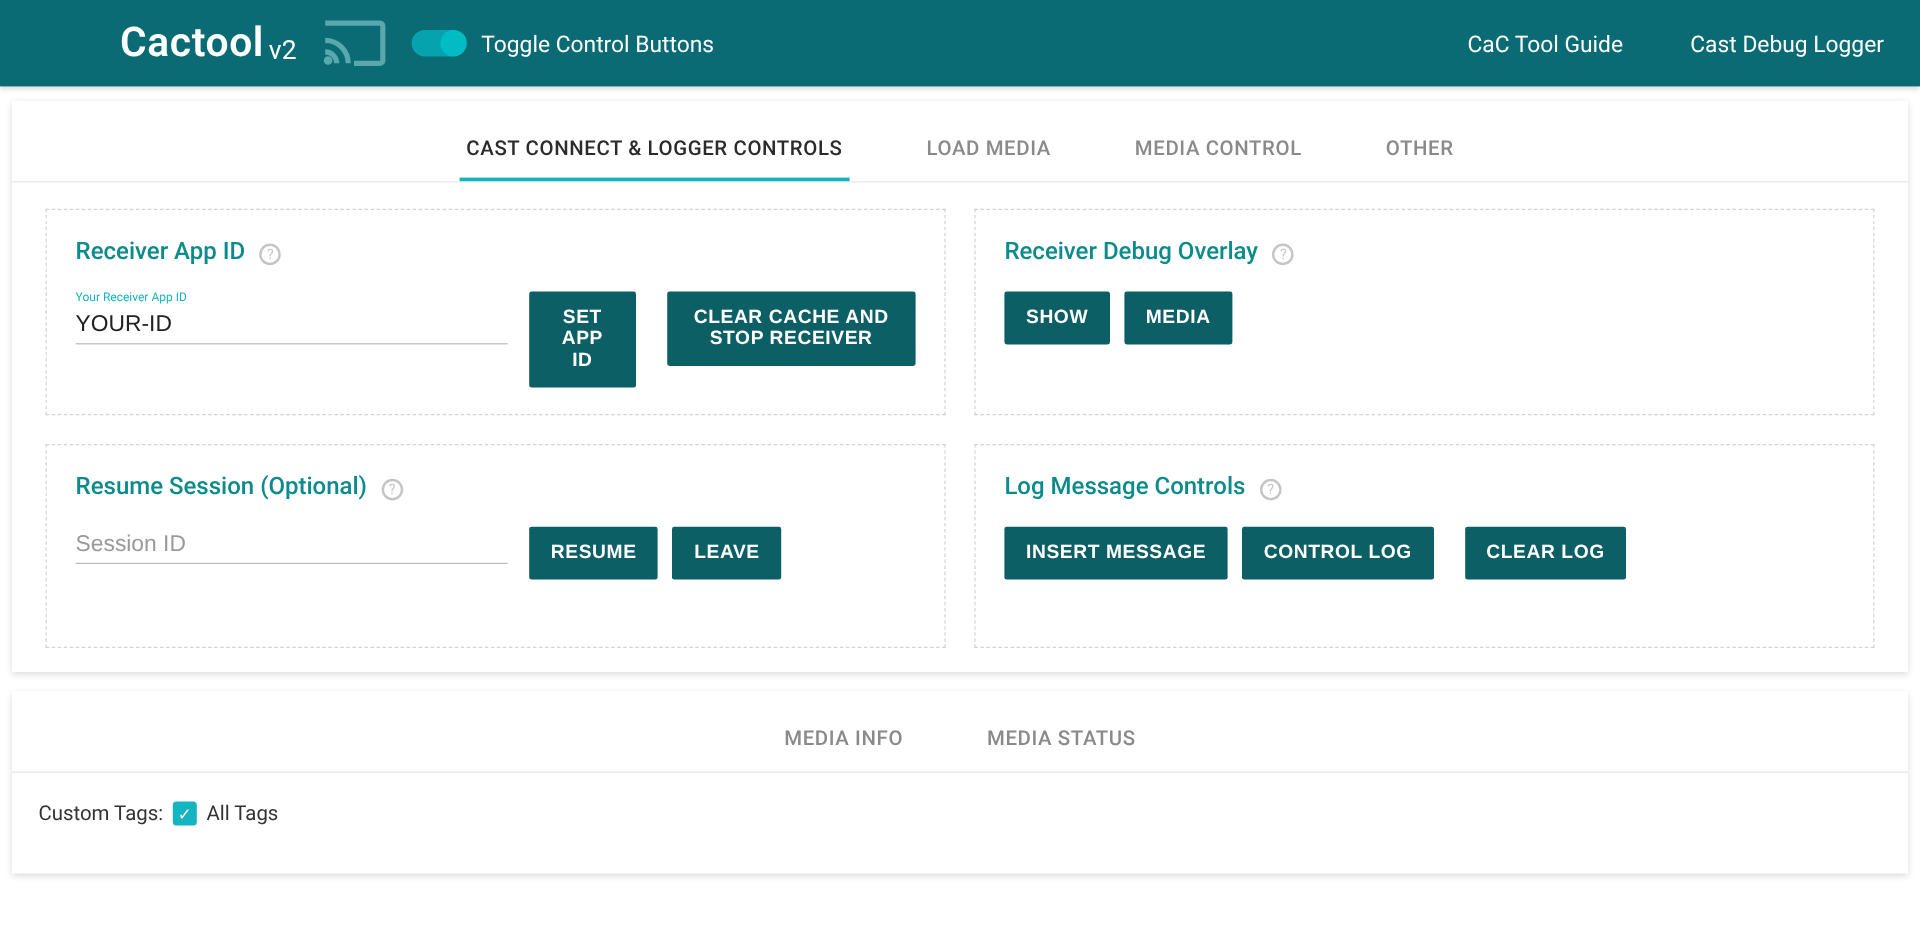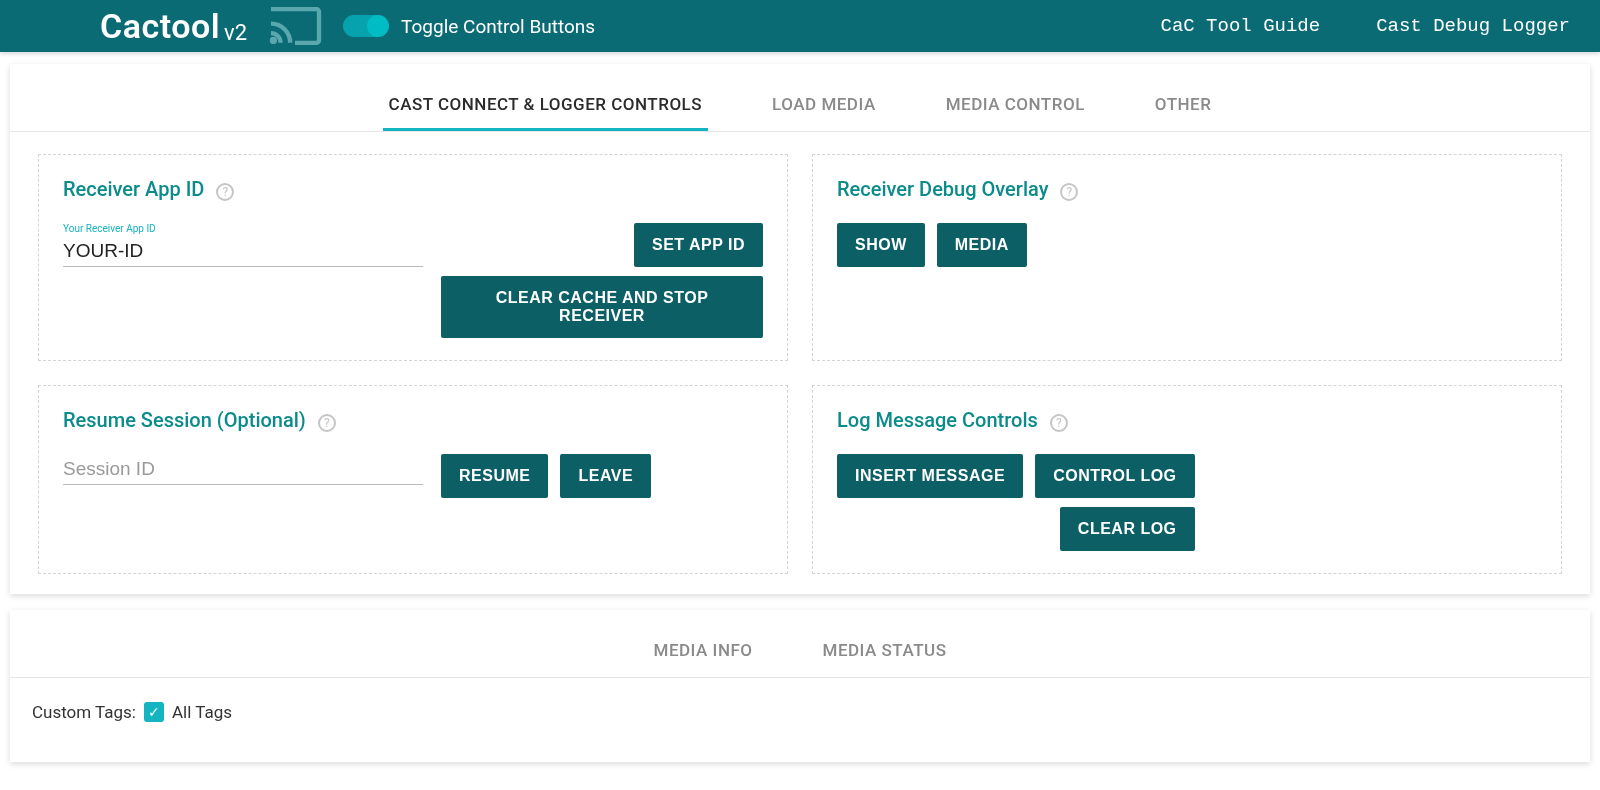--- a/index.html
+++ b/index.html
@@ -4,21 +4,21 @@
   <style>
     * { box-sizing: border-box; margin: 0; padding: 0; }
     body {
       font-family: -apple-system, BlinkMacSystemFont, "Segoe UI", Roboto, Helvetica, Arial, sans-serif;
       background: #fff;
       width: 1600px;
       color: #333;
     }
     .header {
       background: #0a6b74;
-      height: 52px;
+      height: 72px;
       display: flex;
       align-items: center;
       padding: 0 30px 0 100px;
       color: #fff;
       box-shadow: 0 2px 4px rgba(0,0,0,0.15);
     }
     .logo-text {
       font-size: 34px;
       font-weight: 600;
       letter-spacing: 0.5px;
@@ -57,21 +57,21 @@
     .toggle-label {
       font-size: 19px;
       font-weight: 400;
     }
     .header-right {
       margin-left: auto;
       display: flex;
       gap: 56px;
       font-size: 19px;
     }
-    .header-link { color: #fff; cursor: pointer; font-family: Liberation Mono, monospace; }
+    .header-link { color: #fff; cursor: pointer; }
     .main-panel {
       margin: 12px 10px 16px 10px;
       background: #fff;
       box-shadow: 0 2px 6px rgba(0,0,0,0.15);
       padding-bottom: 20px;
     }
     .tabs-row {
       display: flex;
       justify-content: center;
       border-bottom: 1px solid #e6e6e6;
@@ -128,21 +128,21 @@
       width: 100%;
       border: none;
       border-bottom: 1px solid #bbb;
       font-size: 19px;
       padding: 4px 0;
       outline: none;
       background: transparent;
       color: #222;
     }
     .text-input::placeholder { color: #9a9a9a; }
-    .btn-col { display: flex; flex-direction: column; align-items: flex-end; gap: 9px;}
+    .btn-col { display: flex; flex-direction: row; align-items: flex-start; gap: 26px;}
     .btn-row { display: flex; gap: 12px; flex-wrap: wrap; align-items: flex-start;}
     .btn {
       background: #0d5f66;
       color: #fff;
       border: none;
       font-size: 16px;
       font-weight: 600;
       letter-spacing: 0.5px;
       padding: 13px 18px;
       cursor: pointer;

